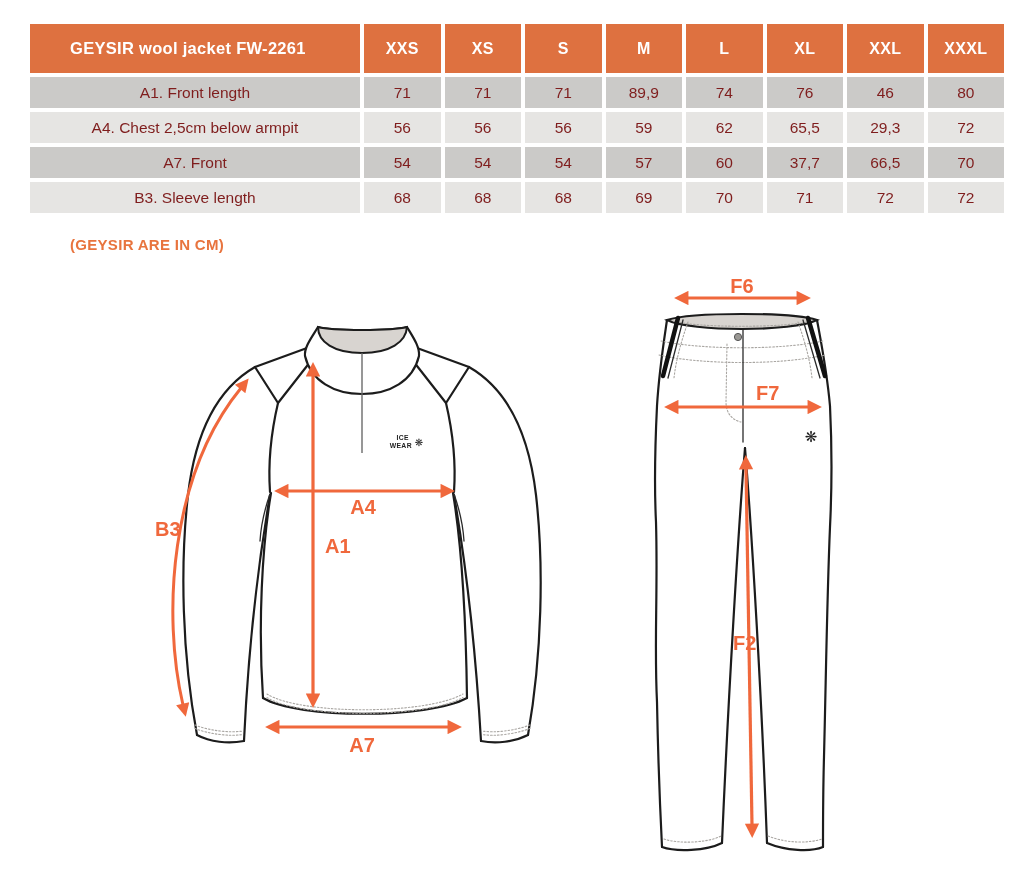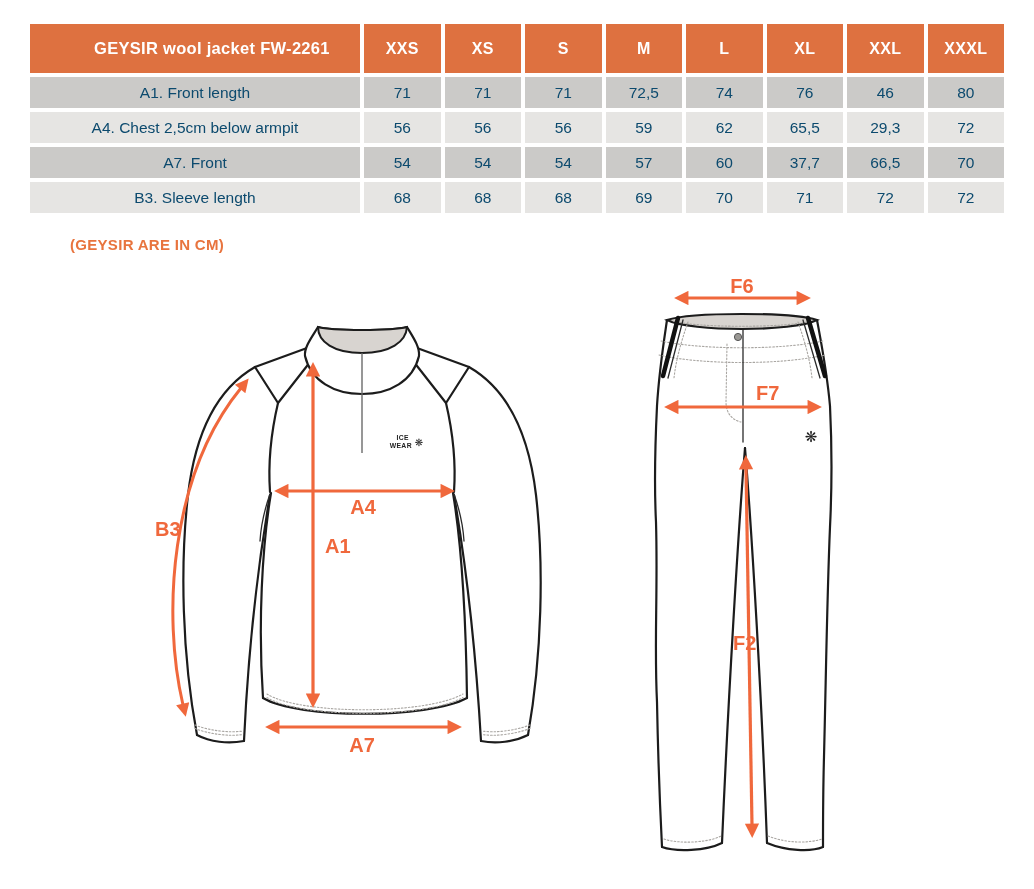--- a/index.html
+++ b/index.html
@@ -5,24 +5,24 @@
   html,body{margin:0;padding:0;background:#fff;}
   .page{position:relative;width:1034px;height:889px;background:#fff;overflow:hidden;
         font-family:"Liberation Sans",sans-serif;}
 
   
   table.size-chart{position:absolute;left:26px;top:20px;width:982px;
                    border-collapse:separate;border-spacing:4px;table-layout:fixed;}
   table.size-chart th,table.size-chart td{padding:0;vertical-align:middle;text-align:center;}
   .hd{background:#DE7140;color:#fff;font-weight:bold;font-size:16px;height:49px;
       text-align:center;letter-spacing:.3px;}
-  .hd.title{text-align:left;padding-left:64px;font-size:16.5px;}
+  .hd.title{text-align:left;padding-left:40px;font-size:16.5px;}
   .row-dark td{background:#CBCAC8;}
   .row-light td{background:#E6E5E3;margin-top:12px;}
-  td{font-size:15.5px;color:#0c4a6e;height:31px;text-align:center;}
+  td{font-size:15.5px;color:#7f1d1d;height:31px;text-align:center;}
   td.lab{text-align:left;padding-left:40px;}
 
   .cm-note{position:absolute;left:70px;top:236px;color:#E8743E;font-size:15px;
            font-weight:600;letter-spacing:.3px;}
 
   
   svg{position:absolute;overflow:visible;}
   .outline{fill:none;stroke:#1c1c1c;stroke-width:2.2;stroke-linecap:round;stroke-linejoin:round;}
   .thin{fill:none;stroke:#2a2a2a;stroke-width:1.3;stroke-linecap:round;}
   .stitch{fill:none;stroke:#a9a6a2;stroke-width:1.1;stroke-dasharray:1.6 1.9;stroke-linecap:round;}
@@ -62,21 +62,21 @@
         <th class="hd">XXL</th>
         <th class="hd">XXXL</th>
       </tr>
     </thead>
     <tbody>
       <tr class="row-dark">
         <td class="lab">A1. Front length</td>
         <td>71</td>
         <td>71</td>
         <td>71</td>
-        <td>72,5</td>
+        <td>89,9</td>
         <td>74</td>
         <td>76</td>
         <td>46</td>
         <td>80</td>
       </tr>
       <tr class="row-light">
         <td class="lab">A4. Chest 2,5cm below armpit</td>
         <td>56</td>
         <td>56</td>
         <td>56</td>

